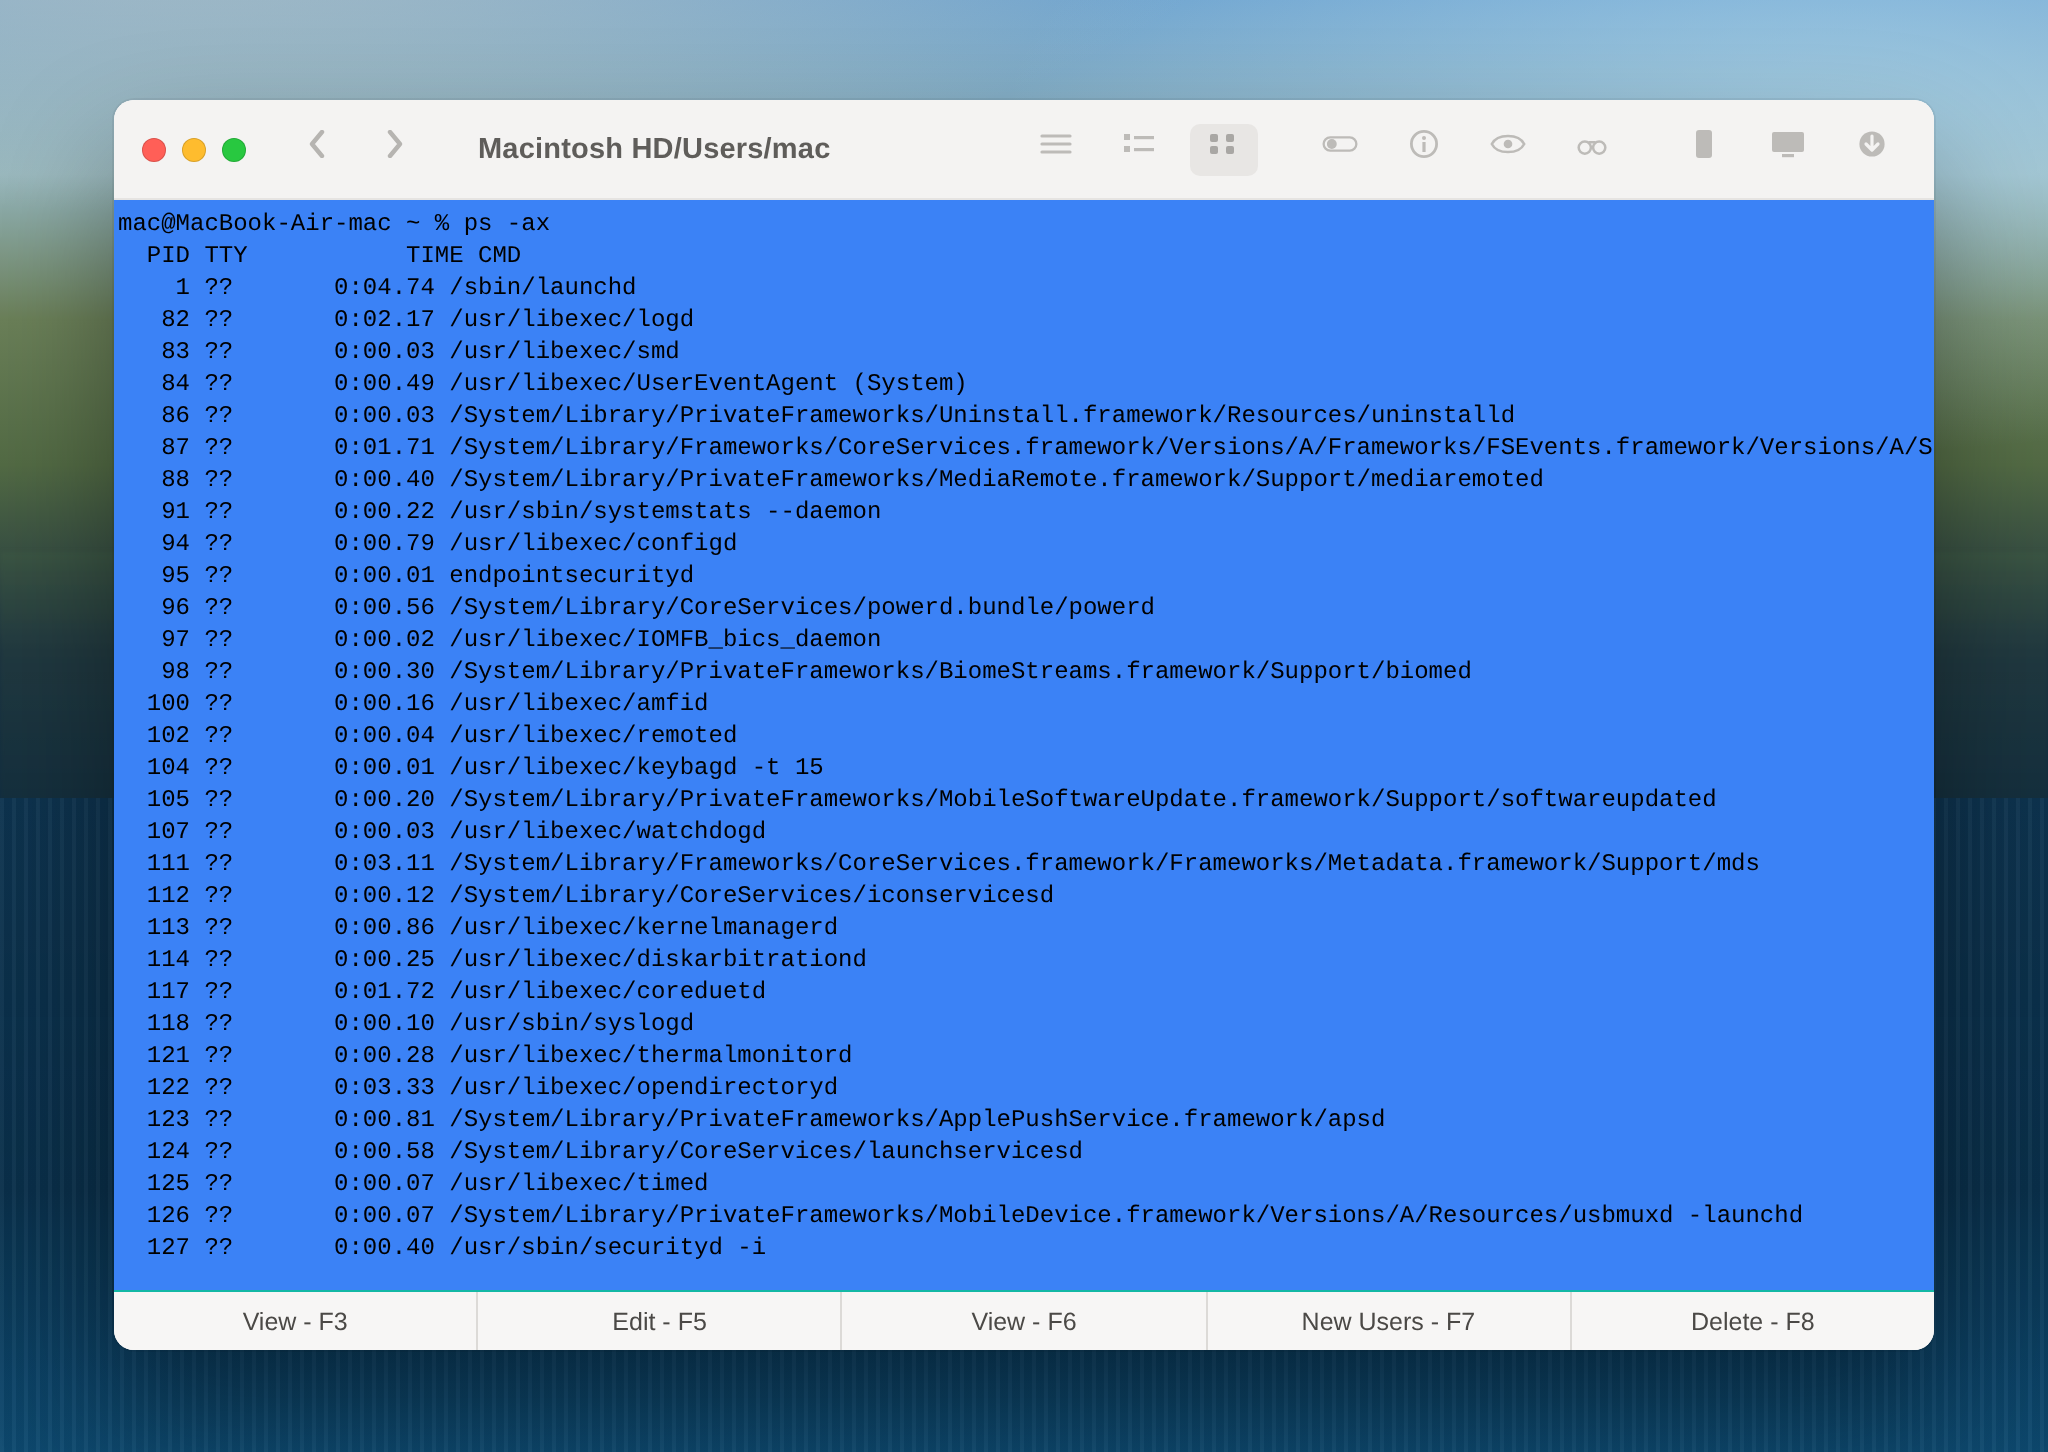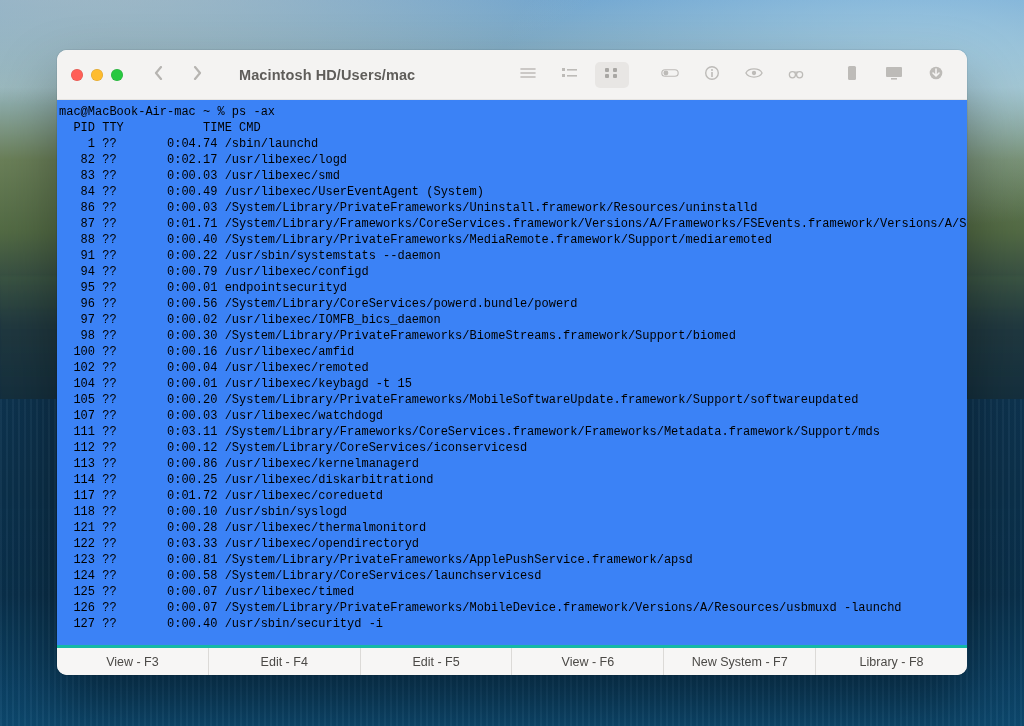--- a/index.html
+++ b/index.html
@@ -101,21 +101,21 @@
     line-height: 16px;
     color:#000;
     padding: 4px 0 0 2px;
     white-space: pre;
     overflow:hidden;
   }
 
   .footer {
     flex:0 0 30px;
     height:30px;
-    border-top:3px solid #14b8a6;
+    border-top:1px solid #14b8a6;
     background:#f7f6f5;
     display:flex;
     text-align:right;
   }
   .footer .cell {
     flex:1;
     border-right:1px solid #dcdad7;
     display:flex; align-items:center; justify-content:center;
     font-size:12.5px;
     color:#4b4946;
@@ -285,20 +285,19 @@
   122 ??       0:03.33 /usr/libexec/opendirectoryd
   123 ??       0:00.81 /System/Library/PrivateFrameworks/ApplePushService.framework/apsd
   124 ??       0:00.58 /System/Library/CoreServices/launchservicesd
   125 ??       0:00.07 /usr/libexec/timed
   126 ??       0:00.07 /System/Library/PrivateFrameworks/MobileDevice.framework/Versions/A/Resources/usbmuxd -launchd
   127 ??       0:00.40 /usr/sbin/securityd -i
 </div>
 
   <div class="footer">
     <div class="cell">View - F3</div>
-    <div class="cell">Edit - F4</div>
     <div class="cell">Edit - F5</div>
     <div class="cell">View - F6</div>
-    <div class="cell">New System - F7</div>
-    <div class="cell">Library - F8</div>
+    <div class="cell">New Users - F7</div>
+    <div class="cell">Delete - F8</div>
   </div>
 
 </div>
 
 </body></html>

